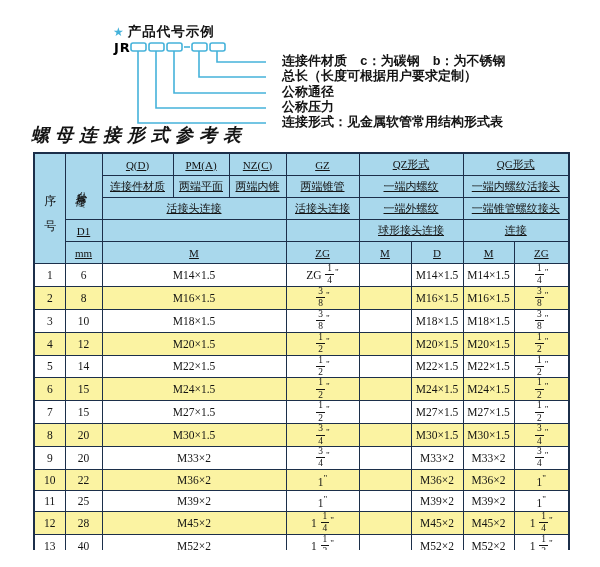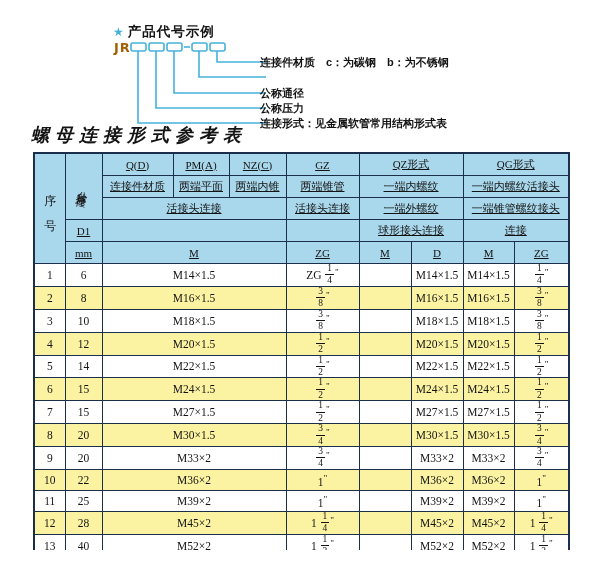--- a/index.html
+++ b/index.html
@@ -9,23 +9,23 @@
   html,body{margin:0;padding:0;background:#fff;}
   .page{position:relative;width:600px;height:550px;background:#ffffff;overflow:hidden;
         font-family:"Liberation Serif","DejaVu Serif",serif;color:var(--text);}
   
   .diagram{position:absolute;left:0;top:0;width:600px;height:132px;}
   .diagram svg{position:absolute;left:0;top:0;}
   .diagram-title{position:absolute;left:113px;top:23px;font-family:"DejaVu Sans","Liberation Sans",sans-serif;
         font-weight:bold;font-size:13.5px;letter-spacing:1px;}
   .diagram-title .star{color:var(--accent);margin-right:3px;font-size:12px;}
   .code-prefix{position:absolute;left:114px;top:40px;font-family:"DejaVu Sans","Liberation Sans",sans-serif;
-        font-weight:bold;font-size:13px;color:#a16207;letter-spacing:1px;}
-  .dlabel{position:absolute;left:260px;height:16px;line-height:16px;white-space:nowrap;
-        font-family:Liberation Sans, sans-serif;font-weight:bold;font-size:11px;}
+        font-weight:bold;font-size:13px;color:#000000;letter-spacing:1px;}
+  .dlabel{position:absolute;left:282px;height:16px;line-height:16px;white-space:nowrap;
+        font-family:Liberation Mono, monospace;font-weight:bold;font-size:13px;}
   .dlabel.l0{top:54px}.dlabel.l1{top:69px}.dlabel.l2{top:85px}.dlabel.l3{top:100px}.dlabel.l4{top:115px}
   
   .table-title{position:absolute;left:31px;top:123px;margin:0;font-size:18px;font-weight:bold;
         font-style:italic;letter-spacing:6px;font-family:"Liberation Serif","DejaVu Serif",serif;text-align:right;}
   
   table.ref{position:absolute;left:33px;top:152px;width:535px;border-collapse:collapse;
         table-layout:fixed;border:2px solid var(--border);font-size:11.5px;}
   table.ref th,table.ref td{border:1px solid var(--border);text-align:center;vertical-align:middle;
         padding:0 1px;overflow:hidden;}
   table.ref thead th{background:var(--hblue);font-weight:normal;height:21px;font-size:11px;text-decoration:underline;}
@@ -57,20 +57,21 @@
         <polyline points="174,51 174,93 266,93"></polyline>
         <polyline points="156,51 156,108 266,108"></polyline>
         <polyline points="138,51 138,123 266,123"></polyline>
       </g>
     </svg>
     <div class="diagram-title">
       <span class="star">★</span><span>产品代号示例</span>
     </div>
     <div class="code-prefix">JR</div>
     <div class="dlabel l0">连接件材质　c：为碳钢　b：为不锈钢</div>
+    <div class="dlabel l1">总长（长度可根据用户要求定制）</div>
     <div class="dlabel l2">公称通径</div>
     <div class="dlabel l3">公称压力</div>
     <div class="dlabel l4">连接形式：见金属软管常用结构形式表</div>
   </div>
 
   <h2 class="table-title">螺母连接形式参考表</h2>
 
   <table class="ref">
     <colgroup>
       <col style="width:31px">

